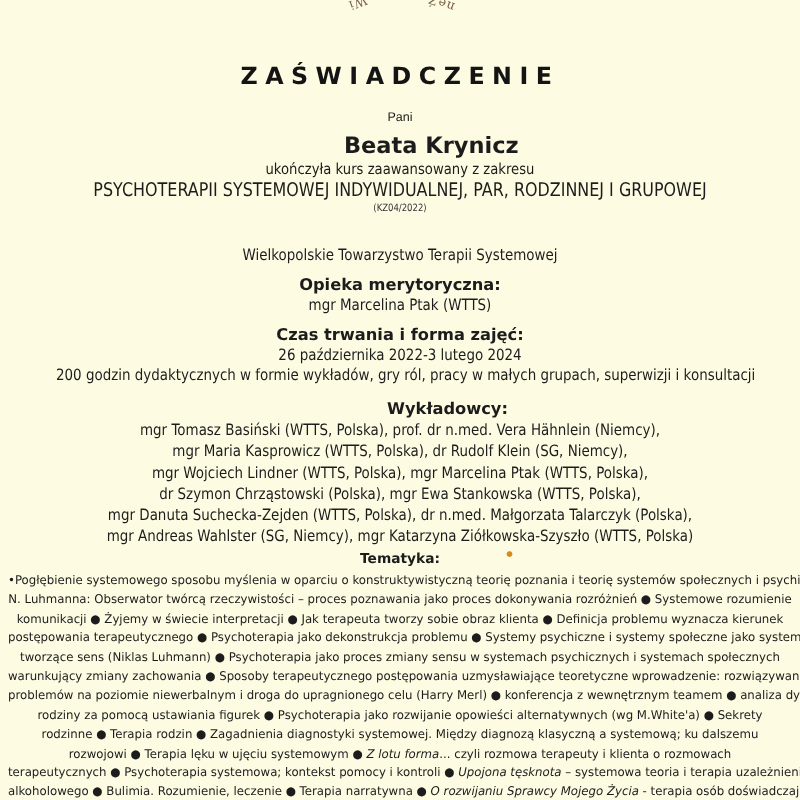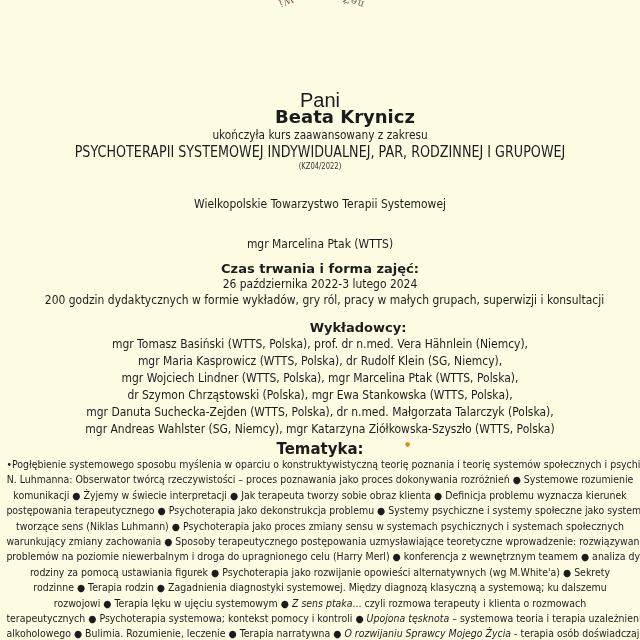--- a/index.html
+++ b/index.html
@@ -45,37 +45,37 @@
     }
     .center { position: absolute; left: 0; width: 640px; text-align: center; white-space: nowrap; }
     .title {
       top: 50px;
       font-family: "DejaVu Sans", sans-serif;
       font-weight: bold;
       font-size: 19px;
       letter-spacing: 6px;
       color: #141414;
     }
-    .pani { top: 89px; font-size: 20px; font-family: "Liberation Sans Narrow", "Liberation Sans", sans-serif; }
+    .pani { top: 89px; font-size: 10px; font-family: "Liberation Sans Narrow", "Liberation Sans", sans-serif; }
     .name { top: 106px; font-size: 18px; font-weight: bold; margin-left: 25px; }
     .completed { top: 128px; font-size: 12px; transform: scaleX(0.88); }
     .course { top: 143px; font-size: 15px; transform: scaleX(0.85); }
     .code { top: 162px; font-size: 8px; transform: scaleX(0.85); color: #333; }
     .h { font-weight: bold; font-size: 13px; }
     .t { font-size: 12.5px; transform: scaleX(0.86); }
     .org-h { top: 179px; }
     .org-v { top: 196px; }
     .op-h { top: 221px; }
     .op-v { top: 236px; }
     .cz-h { top: 261px; }
     .cz-d { top: 276px; }
     .cz-f { top: 292px; }
     .wy-h { top: 320px; padding-left: 38px; }
     .lect { font-size: 12.5px; transform: scaleX(0.86); }
-    .topics-h { top: 440px; font-size: 15px; font-weight: bold; }
+    .topics-h { top: 440px; font-size: 11px; font-weight: bold; }
     .topics {
       position: absolute;
       left: 0;
       top: 457px;
       width: 640px;
       font-size: 9.6px;
       line-height: 15.4px;
       text-align: center;
     }
     .topics .line { display: block; white-space: nowrap; transform: scaleX(0.98); }
@@ -85,28 +85,30 @@
 </head>
 <body>
 
 <div class="page">
 
   <div class="seal-fragment">
     <span class="seal-left">Wi</span>
     <span class="seal-right">neŹ</span>
   </div>
 
+  <div class="center title">ZAŚWIADCZENIE</div>
   <div class="center pani">Pani</div>
   <div class="center name">Beata Krynicz</div>
   <div class="center completed">ukończyła kurs zaawansowany z zakresu</div>
   <div class="center course">PSYCHOTERAPII SYSTEMOWEJ INDYWIDUALNEJ, PAR, RODZINNEJ I GRUPOWEJ</div>
   <div class="center code">(KZ04/2022)</div>
 
   <div class="center t org-v">Wielkopolskie Towarzystwo Terapii Systemowej</div>
 
+  <div class="center h op-h">Opieka merytoryczna:</div>
   <div class="center t op-v">mgr Marcelina Ptak (WTTS)</div>
 
   <div class="center h cz-h">Czas trwania i forma zajęć:</div>
   <div class="center t cz-d">26 października 2022-3 lutego 2024</div>
   <div class="center t cz-f">200 godzin dydaktycznych w formie wykładów, gry ról, pracy w małych grupach, superwizji i konsultacji</div>
 
   <div class="center h wy-h">Wykładowcy:</div>
   <div class="center lect" style="top:336px">mgr Tomasz Basiński (WTTS, Polska), prof. dr n.med. Vera Hähnlein (Niemcy),</div>
   <div class="center lect" style="top:353px">mgr Maria Kasprowicz (WTTS, Polska), dr Rudolf Klein (SG, Niemcy),</div>
   <div class="center lect" style="top:370px">mgr Wojciech Lindner (WTTS, Polska), mgr Marcelina Ptak (WTTS, Polska),</div>
@@ -120,18 +122,18 @@
   <div class="topics">
     <span class="line">•Pogłębienie systemowego sposobu myślenia w oparciu o konstruktywistyczną teorię poznania i teorię systemów społecznych i psychicznych</span>
     <span class="line">N. Luhmanna: Obserwator twórcą rzeczywistości – proces poznawania jako proces dokonywania rozróżnień ● Systemowe rozumienie</span>
     <span class="line">komunikacji ● Żyjemy w świecie interpretacji ● Jak terapeuta tworzy sobie obraz klienta ● Definicja problemu wyznacza kierunek</span>
     <span class="line">postępowania terapeutycznego ● Psychoterapia jako dekonstrukcja problemu ● Systemy psychiczne i systemy społeczne jako systemy</span>
     <span class="line">tworzące sens (Niklas Luhmann)  ● Psychoterapia jako proces zmiany sensu w systemach psychicznych i systemach społecznych</span>
     <span class="line">warunkujący zmiany zachowania ● Sposoby terapeutycznego postępowania uzmysławiające teoretyczne wprowadzenie: rozwiązywanie</span>
     <span class="line">problemów na poziomie niewerbalnym i droga do upragnionego celu (Harry Merl) ● konferencja z wewnętrznym teamem ● analiza dynamiki</span>
     <span class="line">rodziny za pomocą ustawiania figurek ● Psychoterapia jako rozwijanie opowieści alternatywnych (wg M.White'a)  ● Sekrety</span>
     <span class="line">rodzinne ● Terapia rodzin ● Zagadnienia diagnostyki systemowej. Między diagnozą klasyczną a systemową; ku dalszemu</span>
-    <span class="line"><span>rozwojowi ● Terapia lęku w ujęciu systemowym ● </span><i>Z sens ptaka</i><span>... czyli rozmowa terapeuty i klienta o rozmowach</span></span>
+    <span class="line"><span>rozwojowi ● Terapia lęku w ujęciu systemowym ● </span><i>Z lotu forma</i><span>... czyli rozmowa terapeuty i klienta o rozmowach</span></span>
     <span class="line"><span>terapeutycznych ● Psychoterapia systemowa; kontekst pomocy i kontroli ● </span><i>Upojona tęsknota</i><span> – systemowa teoria i terapia uzależnienia</span></span>
     <span class="line"><span>alkoholowego ● Bulimia. Rozumienie, leczenie ● Terapia narratywna ● </span><i>O rozwijaniu Sprawcy Mojego Życia</i><span> - terapia osób doświadczających</span></span>
 
   </div>
 </div>
 
 </body></html>

